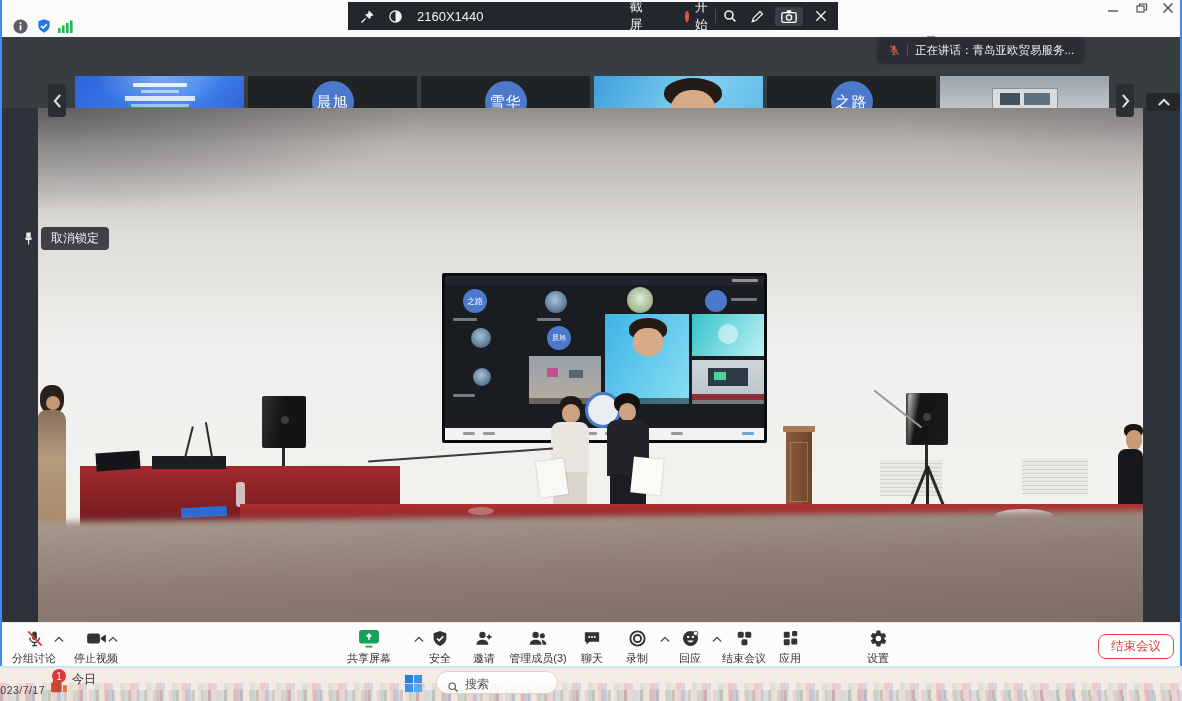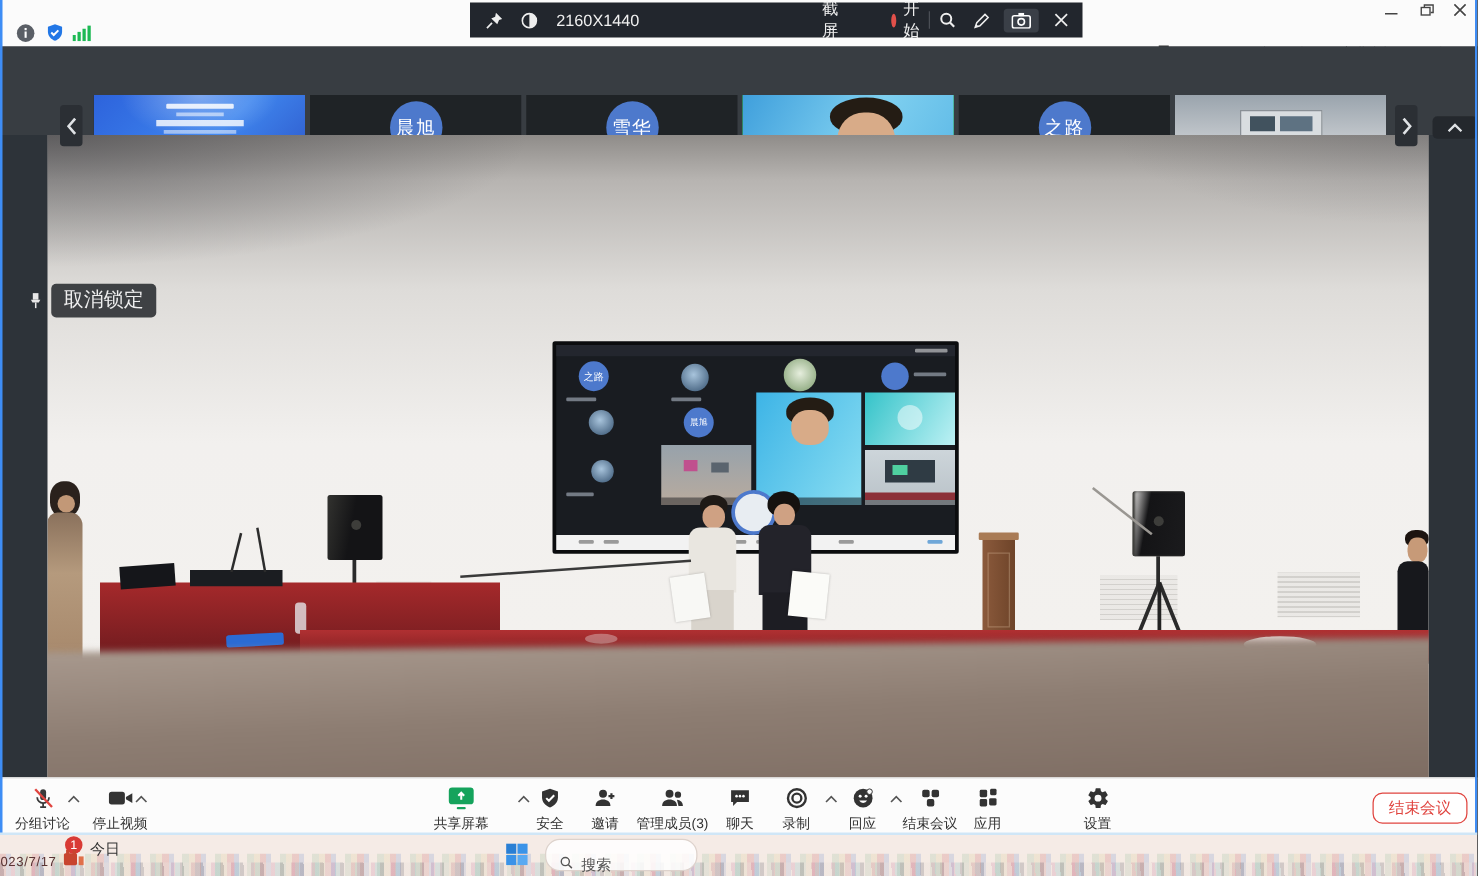--- a/index.html
+++ b/index.html
@@ -15,21 +15,21 @@
 
   
   .titlebar{position:absolute;left:0;top:0;width:1182px;height:16px;background:#fbfbfb;}
   .winbtn{position:absolute;top:3px;width:12px;height:10px;color:#444;cursor:default;}
   .header{position:absolute;left:0;top:16px;width:1182px;height:21px;background:#fbfbfb;}
   .hdr-right{position:absolute;right:8px;top:17px;height:20px;display:flex;align-items:center;gap:7px;color:#222;font-size:12px;}
   .hdr-div{width:1px;height:13px;background:#d6d6d6;}
   .caret{width:0;height:0;border-left:4px solid transparent;border-right:4px solid transparent;border-top:5px solid #444;}
 
   
-  .annot{position:absolute;left:348px;top:2px;width:490px;height:28px;background:#22262d;display:flex;align-items:center;color:#e8e8e8;z-index:70;margin-left:28px;}
+  .annot{position:absolute;left:348px;top:2px;width:490px;height:28px;background:#22262d;display:flex;align-items:center;color:#e8e8e8;z-index:70;}
   .annot .txt{font-size:13px;color:#f0f0f0;}
   .annot-div{width:1px;height:14px;background:#4a4e55;margin:0 7px;}
   .cam-box{background:#3a3f47;border-radius:3px;padding:3px 6px;}
 
   
   .strip{position:absolute;left:0;top:37px;width:1182px;height:71px;background:#383d42;}
   .navbtn{position:absolute;top:47px;width:18px;height:33px;background:#2b2f34;border-radius:3px;display:flex;align-items:center;justify-content:center;z-index:5;}
   .tile{position:absolute;top:39px;width:169px;height:67px;background:#1f2326;overflow:hidden;}
   .tile.active{outline:2px solid #29c943;outline-offset:-2px;}
   .av{position:absolute;left:50%;top:5px;transform:translateX(-50%);width:42px;height:42px;border-radius:50%;background:#4d79cc;color:#fff;font-size:15px;display:flex;align-items:center;justify-content:center;letter-spacing:1px;}
@@ -39,21 +39,21 @@
   .collapse{position:absolute;left:1146px;top:93px;width:36px;height:18px;background:#24282d;border-radius:4px;display:flex;align-items:center;justify-content:center;z-index:9;}
 
   
   .main{position:absolute;left:0;top:108px;width:1182px;height:514px;background:#2d3339;}
   .photo{position:absolute;left:38px;top:0;width:1105px;height:514px;overflow:hidden;
     background:linear-gradient(180deg,#8f8c89 0%,#b7b4b1 7%,#dedcd9 24%,#f2f0ee 48%,#f3f1ee 78%,#eae7e3 100%);}
   .corner-shade{position:absolute;left:0;top:0;width:100%;height:120px;
     background:radial-gradient(620px 170px at 0% 0%,rgba(55,55,60,.55),rgba(55,55,60,0) 62%),
                radial-gradient(420px 120px at 100% 0%,rgba(90,90,95,.25),rgba(90,90,95,0) 60%);}
   .unpin{position:absolute;left:22px;top:119px;display:flex;align-items:center;gap:6px;z-index:12;}
-  .unpin .pilld{background:rgba(40,43,47,.88);border-radius:4px;color:#eee;font-size:16px;padding:3px 10px;text-align:center;}
+  .unpin .pilld{background:rgba(40,43,47,.88);border-radius:4px;color:#eee;font-size:12px;padding:3px 10px;text-align:center;}
   .railbtn{position:absolute;left:6px;top:541px;width:26px;height:22px;background:#20262b;border-radius:4px;display:flex;align-items:center;justify-content:center;z-index:12;}
 
   
   .led{position:absolute;left:404px;top:165px;width:325px;height:170px;background:#191c21;border:3px solid #0b0c0e;border-radius:2px;}
   .led .mtop{position:absolute;left:0;top:0;width:100%;height:9px;background:#23262e;}
   .mcircle{position:absolute;border-radius:50%;}
   .mtxt{color:#fff;display:flex;align-items:center;justify-content:center;width:100%;height:100%;}
   .mbar{position:absolute;height:3px;background:rgba(190,200,215,.55);border-radius:1px;}
   .mbot{position:absolute;left:0;bottom:0;width:100%;height:12px;background:#f2f2f2;}
   .mdot{position:absolute;width:12px;height:3px;background:#9a9a9a;border-radius:1px;top:4px;}
@@ -295,20 +295,30 @@
       </div>
     </div>
 
     <div class="navbtn" style="left:1116px">
       <svg width="9" height="14" viewBox="0 0 10 16">
           <path d="M2 1l6 7-6 7" fill="none" stroke="#dfe2e5" stroke-width="2.4"></path>
         </svg>
     </div>
   </div>
 
+  <div class="banner">
+    <svg width="12" height="12" viewBox="0 0 24 24">
+        <rect x="9" y="3" width="6" height="11" rx="3" fill="#c96a66"></rect>
+        <path d="M6 11a6 6 0 0 0 12 0" fill="none" stroke="#c96a66" stroke-width="1.8"></path>
+        <path d="M12 17v4M9 21h6" stroke="#c96a66" stroke-width="1.8"></path>
+        <path d="M4 3l17 18" stroke="#e0443f" stroke-width="2.4"></path>
+      </svg>
+    <span style="width:1px;height:12px;background:#555"></span>
+    <span>正在讲话：青岛亚欧贸易服务...</span>
+  </div>
 
   <div class="collapse">
     <svg width="12" height="8" viewBox="0 0 14 9">
         <path d="M1 8l6-6 6 6" fill="none" stroke="#dfe2e5" stroke-width="2.2"></path>
       </svg>
   </div>
 
   <div class="main">
     <div class="photo">
       <div class="corner-shade"></div>
@@ -630,21 +640,21 @@
     <div class="abs" style="left:-6px;top:16px;font-size:10.5px;color:#5a3434;z-index:3;letter-spacing:.5px">2023/7/17</div>
 
     <div class="abs" style="left:404px;top:6px;z-index:3">
       <svg width="19" height="19" viewBox="0 0 20 20">
           <rect x="1" y="1" width="8.5" height="8.5" fill="#2a7fd4"></rect>
           <rect x="10.5" y="1" width="8.5" height="8.5" fill="#3b93e8"></rect>
           <rect x="1" y="10.5" width="8.5" height="8.5" fill="#3b93e8"></rect>
           <rect x="10.5" y="10.5" width="8.5" height="8.5" fill="#59a9f2"></rect>
         </svg>
     </div>
-    <div class="abs" style="left:436px;top:3px;width:122px;height:23px;background:rgba(255,255,255,.85);border:1px solid #ddd2cc;border-radius:12px;display:flex;align-items:flex-start;gap:6px;padding:12px 10px;z-index:3">
+    <div class="abs" style="left:436px;top:3px;width:122px;height:23px;background:rgba(255,255,255,.85);border:1px solid #ddd2cc;border-radius:12px;display:flex;align-items:flex-end;gap:6px;padding:0 10px;z-index:3">
       <svg width="12" height="12" viewBox="0 0 24 24">
           <circle cx="10.5" cy="10.5" r="6.5" fill="none" stroke="#555" stroke-width="2.2"></circle>
           <path d="M15.5 15.5l5.5 5.5" stroke="#555" stroke-width="2.4"></path>
         </svg>
       <span style="font-size:12px;color:#555">搜索</span>
     </div>
 
   </div>
 
   <div class="edge-l"></div>

